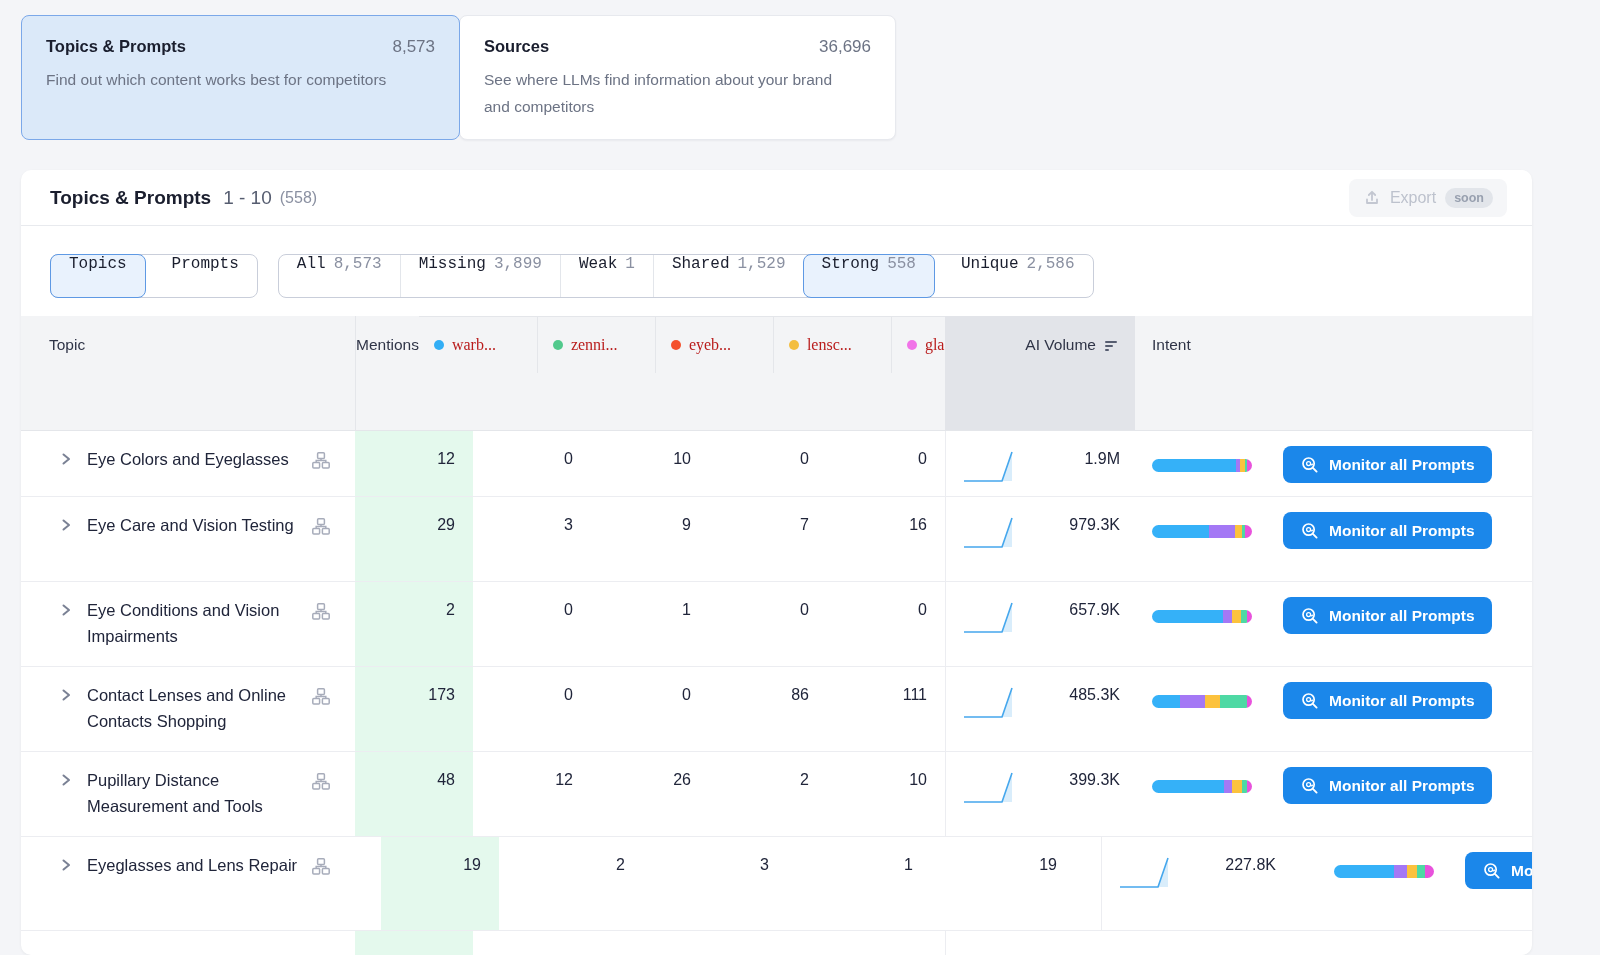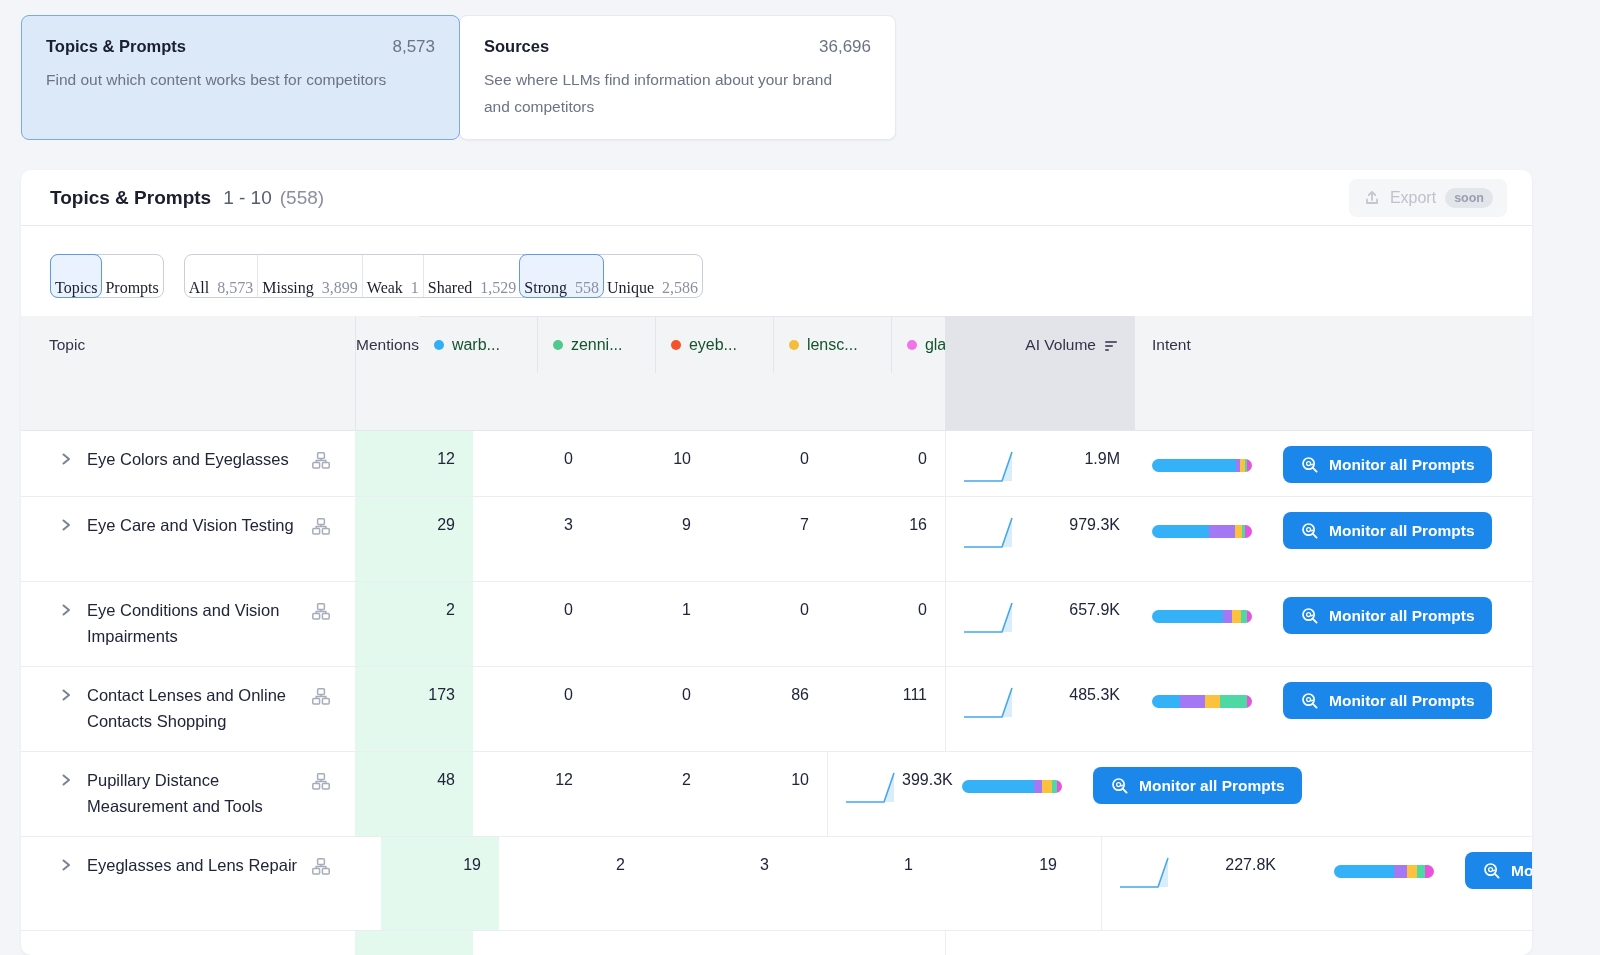--- a/index.html
+++ b/index.html
@@ -29,59 +29,59 @@
 
   
   .panel {
     margin:30px 0 0 21px; width:1511px; height:785px;
     background:#fff; border-radius:10px; overflow:hidden;
     box-shadow:0 1px 3px rgba(23,28,38,.06);
   }
   .panel-header { height:55px; display:flex; align-items:center; padding:0 25px 0 29px; }
   .ph-title { font-size:19px; font-weight:700; color:#1A1E2E; }
   .ph-range { font-size:19px; color:#565D70; margin-left:12px; }
-  .ph-total { font-size:19px; color:#8A90A1; margin-left:8px; }
+  .ph-total { font-size:16px; color:#8A90A1; margin-left:8px; }
   .export-btn {
     margin-left:auto; height:38px; display:inline-flex; align-items:center; gap:9px;
     background:#F5F6F8; border:none; border-radius:8px; padding:0 14px;
     color:#BDC2CD; font-size:16px; font-family:inherit; cursor:not-allowed;
   }
   .soon-badge { background:#E2E5EA; color:#98A0AF; font-size:12.5px; font-weight:700;
     border-radius:10px; padding:3px 9px; }
   .panel-divider { border-bottom:1px solid #E8EAEE; }
 
   
   .filter-row { display:flex; gap:20px; padding:28px 0 0 29px; height:90px; }
   .seg-group { display:flex; background:#fff; border:1px solid #C9CEDA; border-radius:8px; height:44px; }
   .seg-item {
-    display:inline-flex; align-items:flex-end; gap:8px; padding:0 4px;
-    background:transparent; border:none; font-family:Liberation Serif, serif; font-size:16px; color:#1A1E2E; cursor:pointer;
+    display:inline-flex; align-items:flex-start; gap:8px; padding:0 18px;
+    background:transparent; border:none; font-family:Liberation Mono, monospace; font-size:16px; color:#1A1E2E; cursor:pointer;
     position:relative;
   }
   .seg-item + .seg-item { border-left:1px solid #E3E6EB; }
   .seg-item.selected {
     background:#E9F2FD; border:1.5px solid #5E99E4; border-radius:8px; margin:-1px; z-index:1;
   }
-  .seg-item.selected + .seg-item { border-left:none; }
+  .seg-item.selected + .seg-item { border-left:none;margin-left:9px; }
   .f-count { color:#8A90A1; }
 
   
   .thead {
     display:grid; grid-template-columns:334px 590px 190px 397px;
     height:115px; background:#F3F4F6; border-bottom:1px solid #E4E6EA;
   }
   .th-label { font-size:15.5px; color:#2F3447; }
   .th-topic { padding:20px 0 0 28px; }
   .th-mentions { border-left:1px solid #E4E6EA; display:flex; flex-direction:row; }
   .m-group-label { height:58px; display:flex; align-items:center; justify-content:center; }
   .sub-row { height:57px; display:grid; grid-template-columns:repeat(5,118px); border-top:1px solid #E4E6EA; }
   .sub-cell { display:flex; align-items:center; padding-left:15px; gap:8px; cursor:pointer; }
   .sub-cell + .sub-cell { border-left:1px solid #E4E6EA; }
   .dot { width:10px; height:10px; border-radius:50%; flex:none; }
-  .comp-label { font-size:16px; color:#14532d; }
+  .comp-label { font-size:16px; color:#b91c1c;font-family:Liberation Serif, serif; }
   .th-ai { background:#E2E4E9; display:flex; justify-content:flex-end; padding:20px 16px 0 0; gap:8px; cursor:pointer; }
   .sort-icon { margin-top:2px; }
   .th-intent { padding:20px 0 0 17px; }
 
   
   .trow {
     display:grid; grid-template-columns:334px 118px 118px 118px 118px 118px 190px 1fr;
     border-bottom:1px solid #ECEDF1; height:85px;
   }
   .tbody .trow:first-child { height:66px; }
@@ -505,20 +505,23 @@
             </svg>
       </span>
     </div>
     <div class="m-cell green">
           <span>48</span>
         </div>
     <div class="m-cell">
           <span>12</span>
         </div>
     <div class="m-cell">
+          <span>26</span>
+        </div>
+    <div class="m-cell">
           <span>2</span>
         </div>
     <div class="m-cell">
           <span>10</span>
         </div>
     <div class="ai-cell">
       <span class="spark">
         <svg width="62" height="44" viewBox="0 0 62 44">
               <path d="M6 37 L44 37 L54 8 L54 37 Z" fill="#D9EDFB"></path>
               <path d="M6 37 L44 37 L54 8" fill="none" stroke="#45A7ED" stroke-width="1.6" stroke-linejoin="round"></path>

